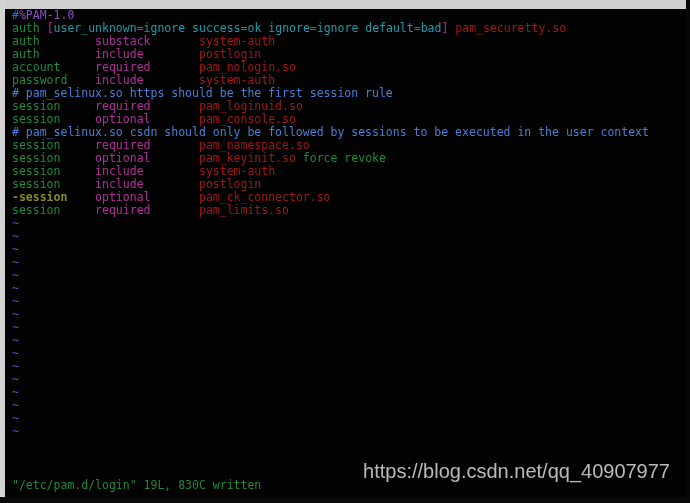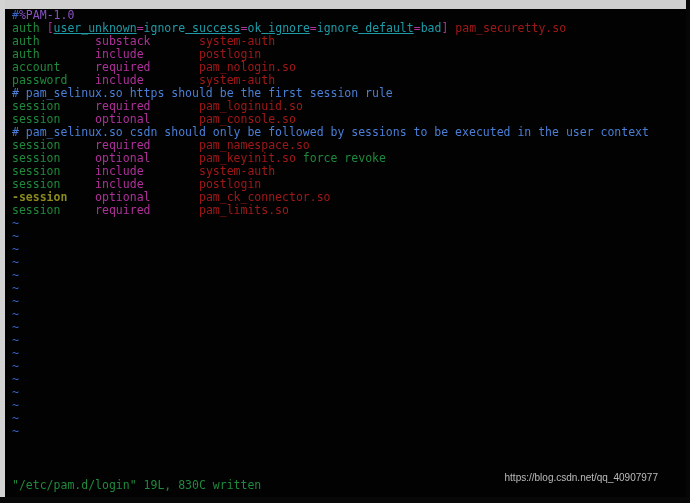--- a/index.html
+++ b/index.html
@@ -75,42 +75,42 @@
   }
   
   .c-comment   { color: #4a7fd6; }
   .c-hash      { color: #3465c4; }
   .c-field     { color: #1f8a3c; }
   .c-field-neg { color: #8a8a1f; font-weight: bold; }
   .c-control   { color: #b0309a; }
   .c-module    { color: #a01818; }
   .c-arg       { color: #1f8a3c; }
   .c-bracket   { color: #b0309a; }
-  .c-key       { color: #1f9ba8; text-decoration: underline; }
+  .c-key       { color: #1f9ba8; }
   .c-eq        { color: #b0309a; }
   .c-val       { color: #1f9ba8; }
   .c-pamhdr    { color: #8a52c4; }
   #statusline {
     position: absolute;
     left: 0;
     bottom: 4px;
     width: 681px;
     height: 15px;
     line-height: 15px;
     font-size: 11.5px;
     white-space: pre;
     padding-left: 7px;
     color: #1f8a3c;
   }
   #watermark {
     position: absolute;
-    right: 28px;
+    right: 16px;
     bottom: 14px;
     font-family: "Liberation Sans", sans-serif;
-    font-size: 10px;
+    font-size: 20px;
     color: #c9c9c9;
     opacity: 0.92;
     white-space: nowrap;
   }
 </style>
 </head>
 <body>
 
 <div id="screen">
 

